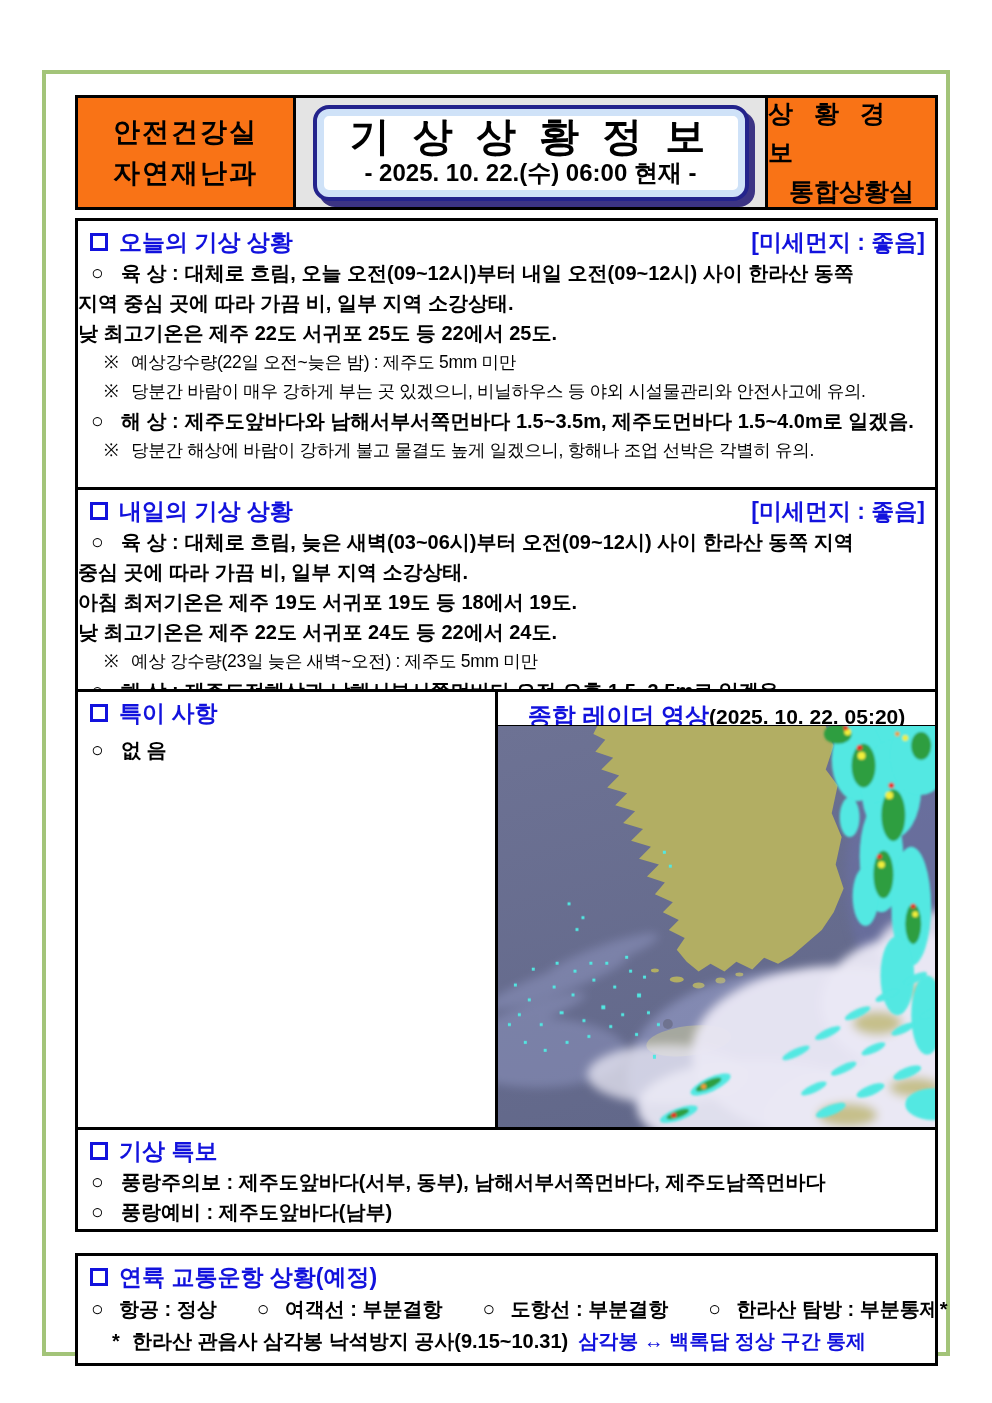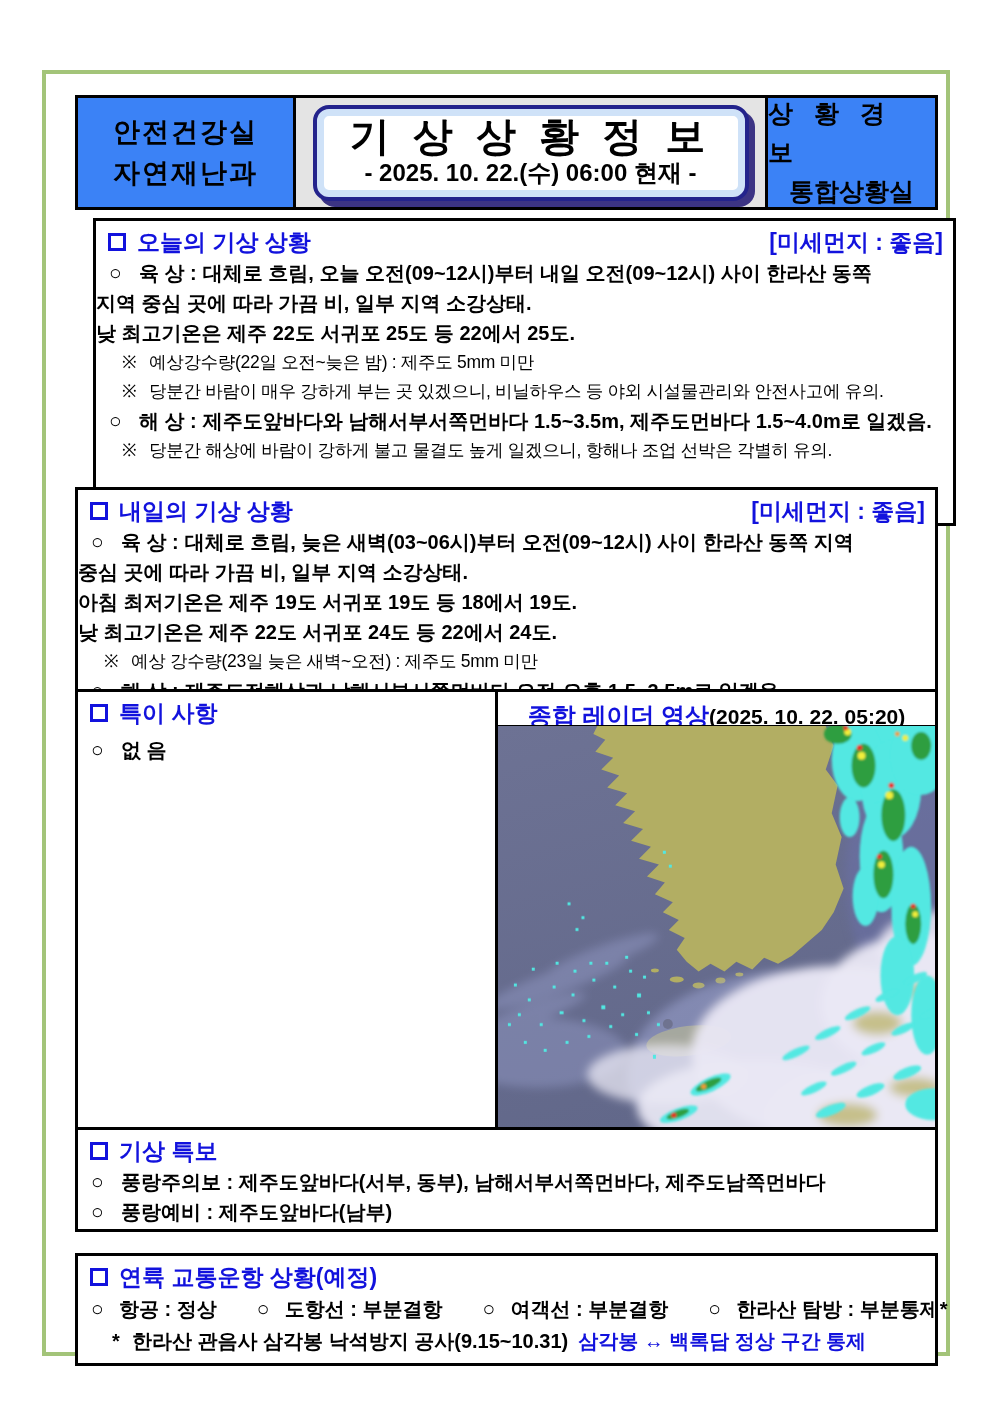--- a/index.html
+++ b/index.html
@@ -9,21 +9,21 @@
     --echo-cyan:#52e8e2; --echo-green:#2f9e40; --echo-yellow:#f2ee3a;
     --echo-orange:#f59a38; --echo-red:#ef2c24; --cloud-white:#eae8f4; --cloud-blue:#9ba3d0;
   }
   html,body{margin:0;padding:0;background:#fff;}
   body{width:992px;height:1403px;position:relative;overflow:hidden;
        font-family:"Liberation Sans",sans-serif;color:#000;}
   .frame{position:absolute;left:42px;top:70px;width:908px;height:1286px;
          border:4px solid var(--frame-green);box-sizing:border-box;}
   
   .hdr{position:absolute;left:75px;top:95px;width:863px;height:115px;
-       border:3px solid #000;box-sizing:border-box;display:flex;background:#3b82f6;}
+       border:3px solid #000;box-sizing:border-box;display:flex;background:#f97316;}
   .hdr-cell{display:flex;flex-direction:column;justify-content:center;align-items:center;}
   .hdr-dept{width:215px;font-weight:bold;font-size:27px;line-height:1.5;letter-spacing:2px;}
   .hdr-mid{width:475px;border-left:3px solid #000;border-right:3px solid #000;
            background:#e4e4e4;box-sizing:border-box;}
   .hdr-office{flex:1;font-weight:bold;font-size:25px;line-height:1.55;}
   .hdr-office .sp{letter-spacing:7px;}
   .title-box{background:#fff;border:4px solid var(--title-navy);border-radius:16px;
              box-shadow:6px 6px 0 var(--title-shadow), inset 0 0 0 7px var(--title-inner);
              padding:6px 14px 8px;text-align:center;min-width:400px;}
   .title-main{font-size:40px;font-weight:bold;letter-spacing:6px;line-height:1.05;white-space:nowrap;}
@@ -76,21 +76,21 @@
       <div class="title-main">기 상 상 황 정 보</div>
       <div class="title-sub">- 2025. 10. 22.(수) 06:00 현재 -</div>
     </div>
   </div>
   <div class="hdr-cell hdr-office">
     <div class="sp">상 황 경 보</div>
     <div>통합상황실</div>
   </div>
 </div>
 
-<div class="sec" style="top:218px;height:308px;margin-left:18px;">
+<div class="sec" style="top:218px;height:308px;">
   <div class="sec-head">
     <span class="sec-title">
       <span class="chk"></span>
       <span>오늘의 기상 상황</span>
     </span>
     <span class="dust">[미세먼지 : 좋음]</span>
   </div>
   <div class="line bullet">
     <span class="marker">○</span><span class="lbl">육 상 :</span><span>대체로 흐림, 오늘 오전(09~12시)부터 내일 오전(09~12시) 사이 한라산 동쪽</span>
   </div>
@@ -316,20 +316,20 @@
 
 <div class="sec" style="top:1229px;height:113px;margin-top:24px;">
   <div class="sec-head">
     <span class="sec-title">
       <span class="chk"></span>
       <span>연륙 교통운항 상황(예정)</span>
     </span>
   </div>
   <div class="titems">
     <span><span class="marker">○</span><span>항공 : 정상</span></span>
+    <span><span class="marker">○</span><span>여객선 : 부분결항</span></span>
     <span><span class="marker">○</span><span>도항선 : 부분결항</span></span>
-    <span><span class="marker">○</span><span>여객선 : 부분결항</span></span>
     <span><span class="marker">○</span><span>한라산 탐방 : 부분통제*</span></span>
   </div>
   <div class="tnote">
     <span class="pfx">*</span><span>한라산 관음사 삼각봉 낙석방지 공사(9.15~10.31)</span><span class="hl">삼각봉 ↔ 백록담 정상 구간 통제</span>
   </div>
 </div>
 
 </body></html>

